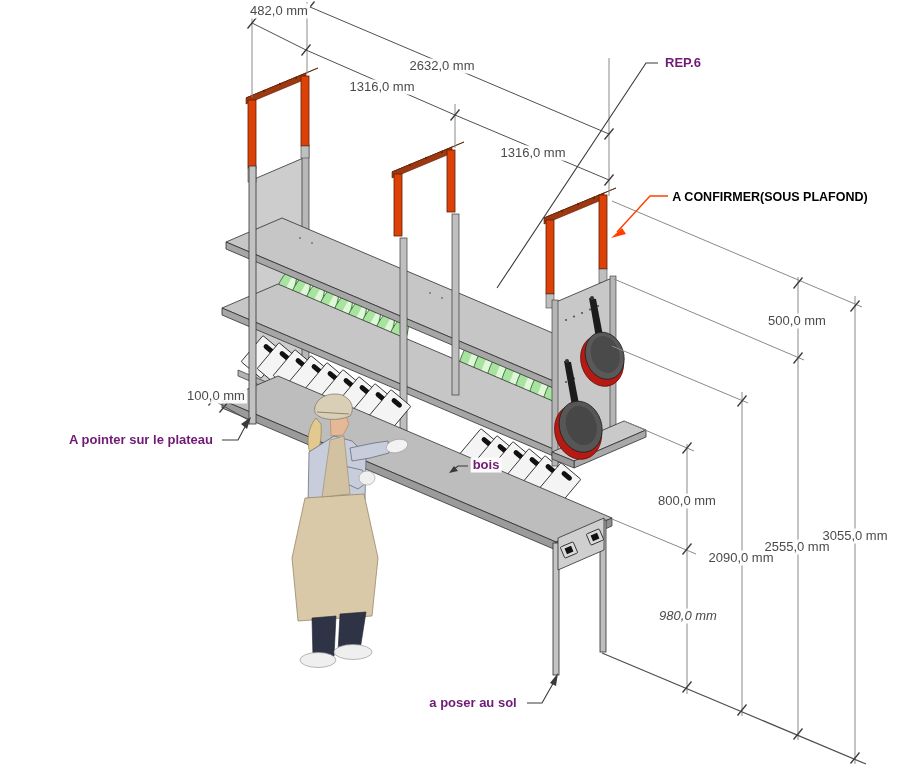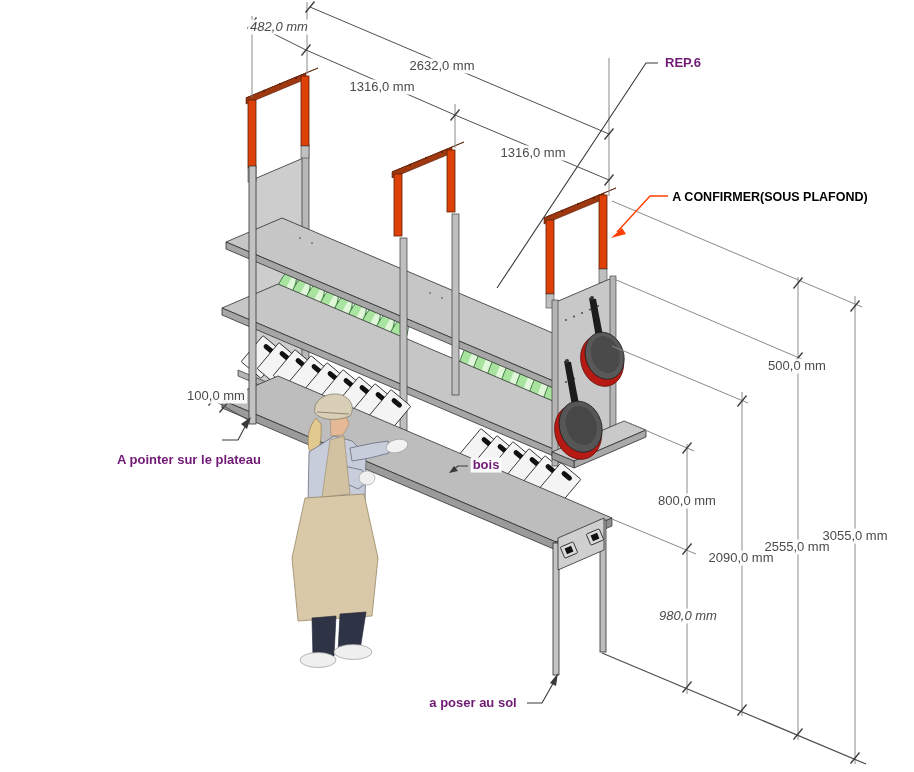--- a/index.html
+++ b/index.html
@@ -346,29 +346,29 @@
     <polygon points="251,417 241,424 247,429" fill="#3a3a3a"></polygon>
     <path d="M468,466 L458,466 L453,470" stroke="#3a3a3a" stroke-width="1.1"></path>
     <polygon points="449,473 458,471 454,466" fill="#3a3a3a"></polygon>
     <path d="M527,703 L542,703 L555,680" stroke="#3a3a3a" stroke-width="1.1"></path>
     <polygon points="558,673 550,683 556,686" fill="#3a3a3a"></polygon>
     <path d="M668,196 L650,196 L617,232" stroke="#FF4000" stroke-width="1.4"></path>
     <polygon points="611,238 622,228 626,234" fill="#FF4000"></polygon>
   </g>
 </svg>
 
-  <div class="lbl" style="left:279px;top:27px;font-style:italic;">482,0 mm</div>
+  <div class="lbl" style="left:279px;top:11px;">482,0 mm</div>
   <div class="lbl" style="left:442px;top:66px;text-align:right;">2632,0 mm</div>
   <div class="lbl" style="left:382px;top:87px;">1316,0 mm</div>
   <div class="lbl" style="left:533px;top:153px;">1316,0 mm</div>
   <div class="lbl bold" style="left:683px;top:63px;">REP.6</div>
   <div class="lbl orange" style="left:770px;top:197px;">A CONFIRMER(SOUS PLAFOND)</div>
-  <div class="lbl" style="left:797px;top:321px;margin-top:45px;">500,0 mm</div>
+  <div class="lbl" style="left:797px;top:321px;">500,0 mm</div>
   <div class="lbl" style="left:216px;top:396px;">100,0 mm</div>
-  <div class="lbl bold" style="left:141px;top:460px;margin-left:48px;">A pointer sur le plateau</div>
+  <div class="lbl bold" style="left:141px;top:440px;">A pointer sur le plateau</div>
   <div class="lbl bold" style="left:486px;top:465px;">bois</div>
   <div class="lbl" style="left:687px;top:501px;">800,0 mm</div>
   <div class="lbl" style="left:741px;top:558px;text-align:center;">2090,0 mm</div>
   <div class="lbl" style="left:797px;top:547px;">2555,0 mm</div>
   <div class="lbl" style="left:855px;top:536px;">3055,0 mm</div>
   <div class="lbl" style="left:688px;top:616px;font-style:italic;">980,0 mm</div>
   <div class="lbl bold" style="left:473px;top:703px;text-align:right;">a poser au sol</div>
 
 </div>
 

